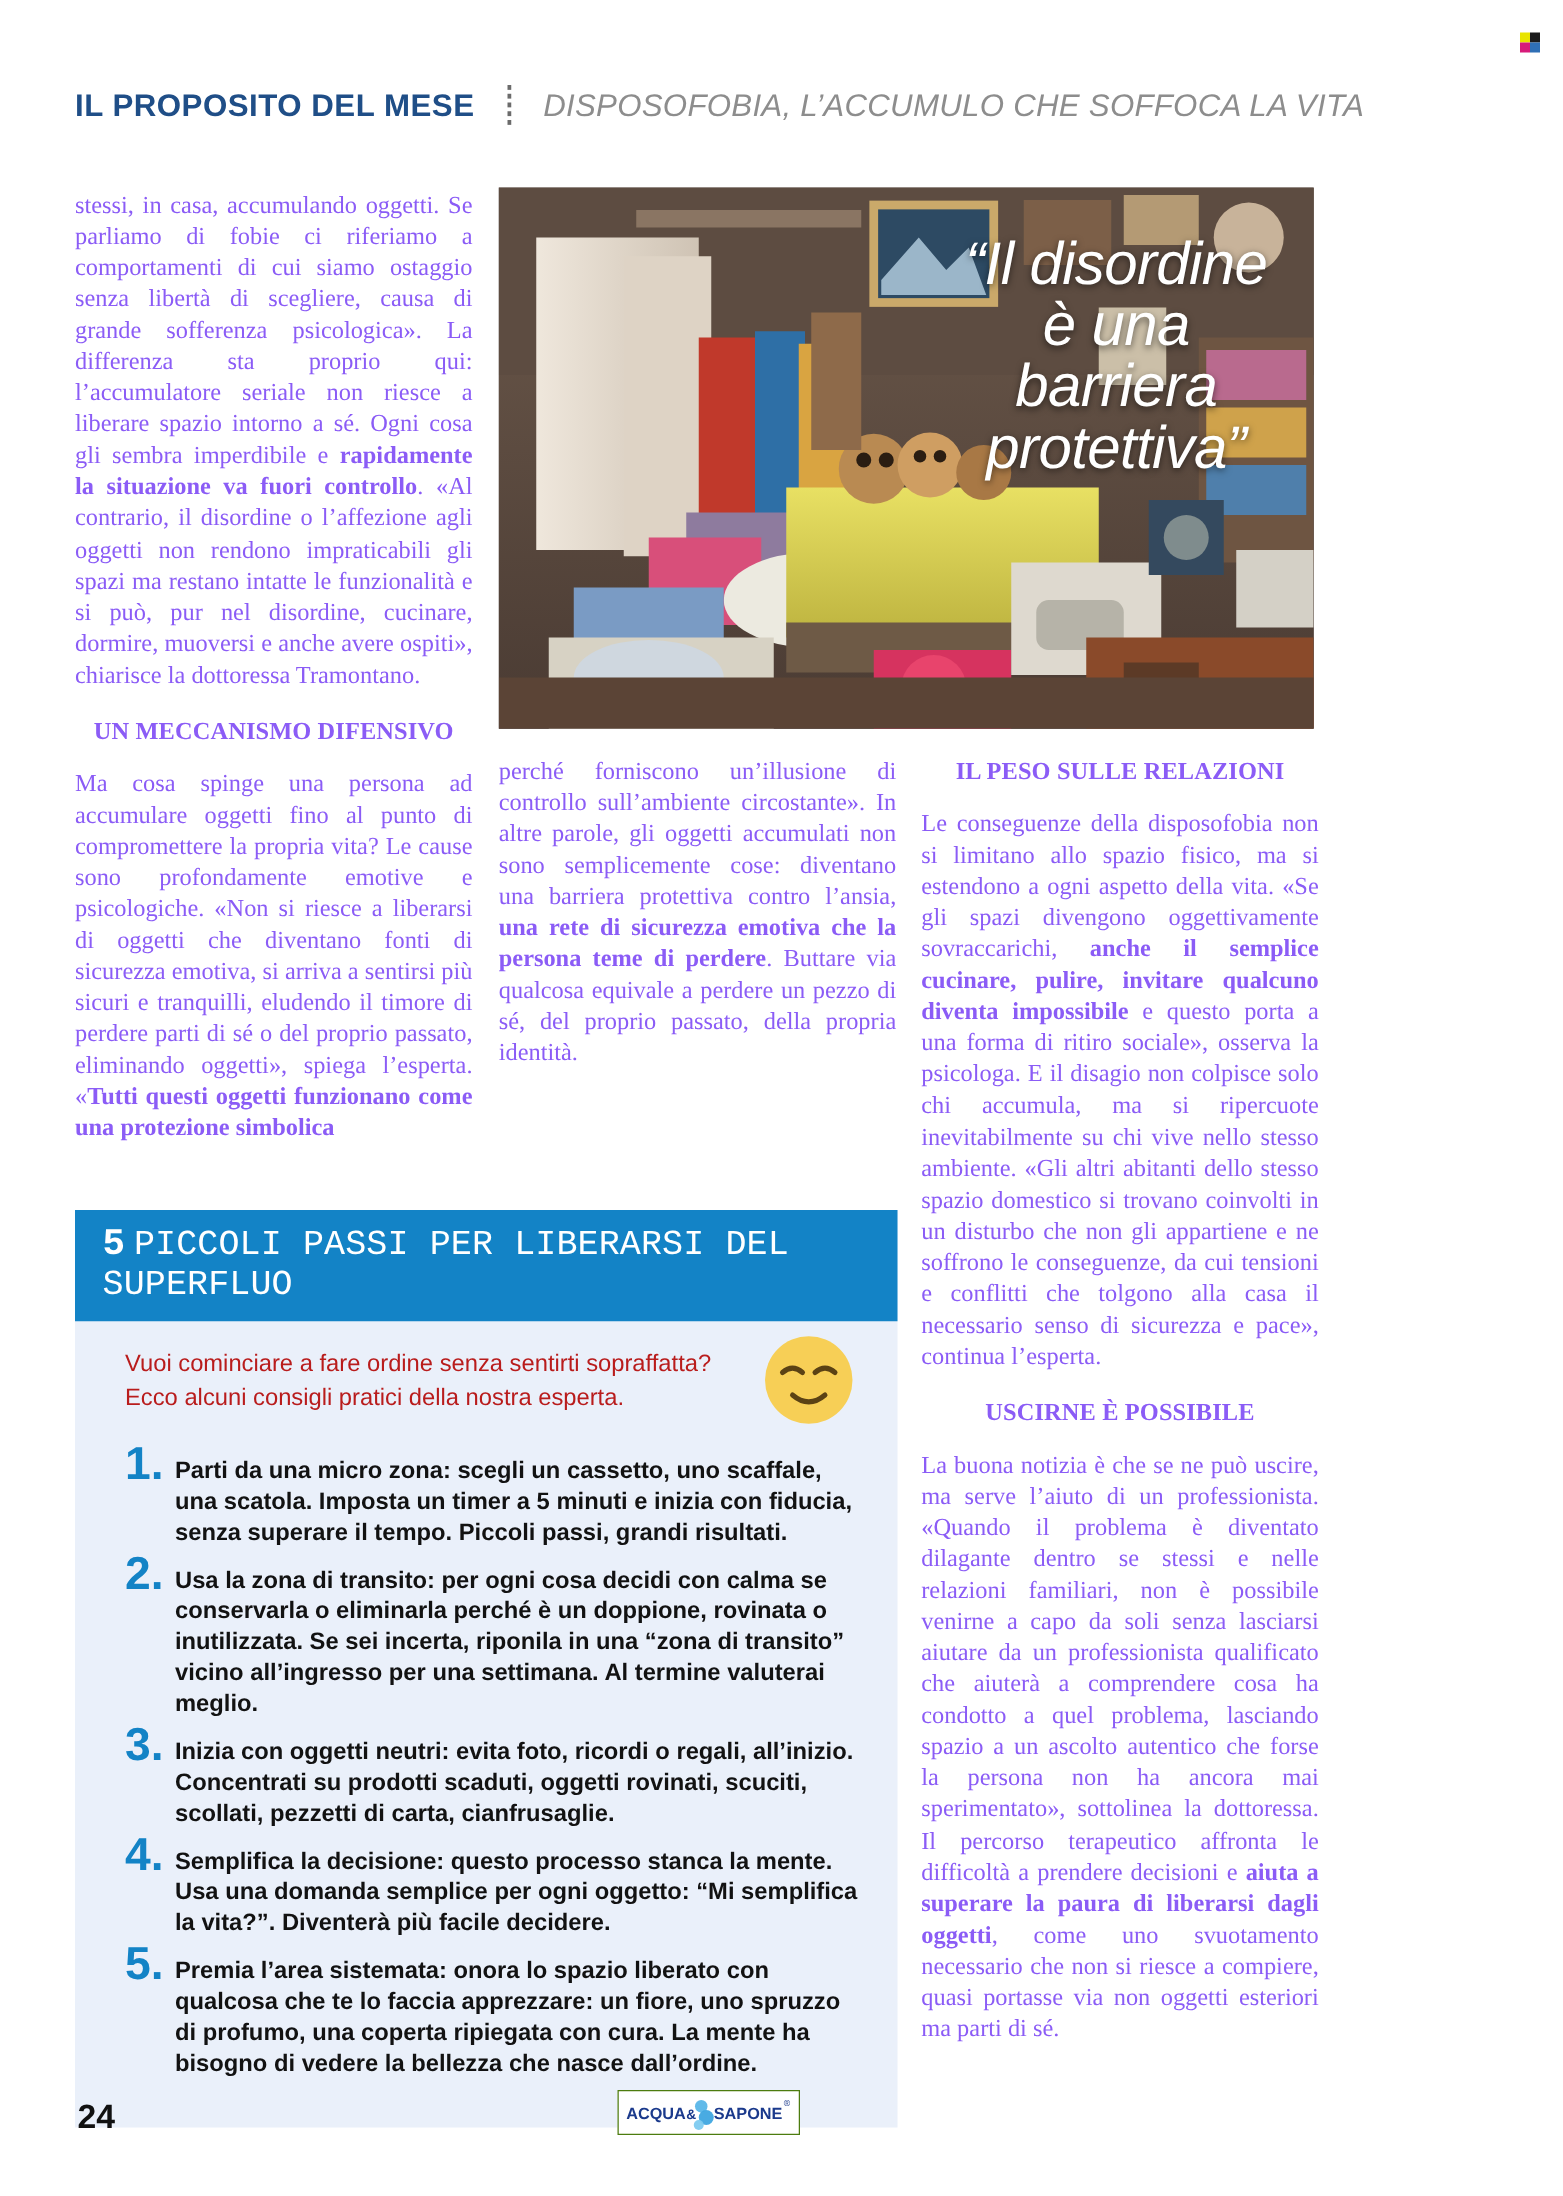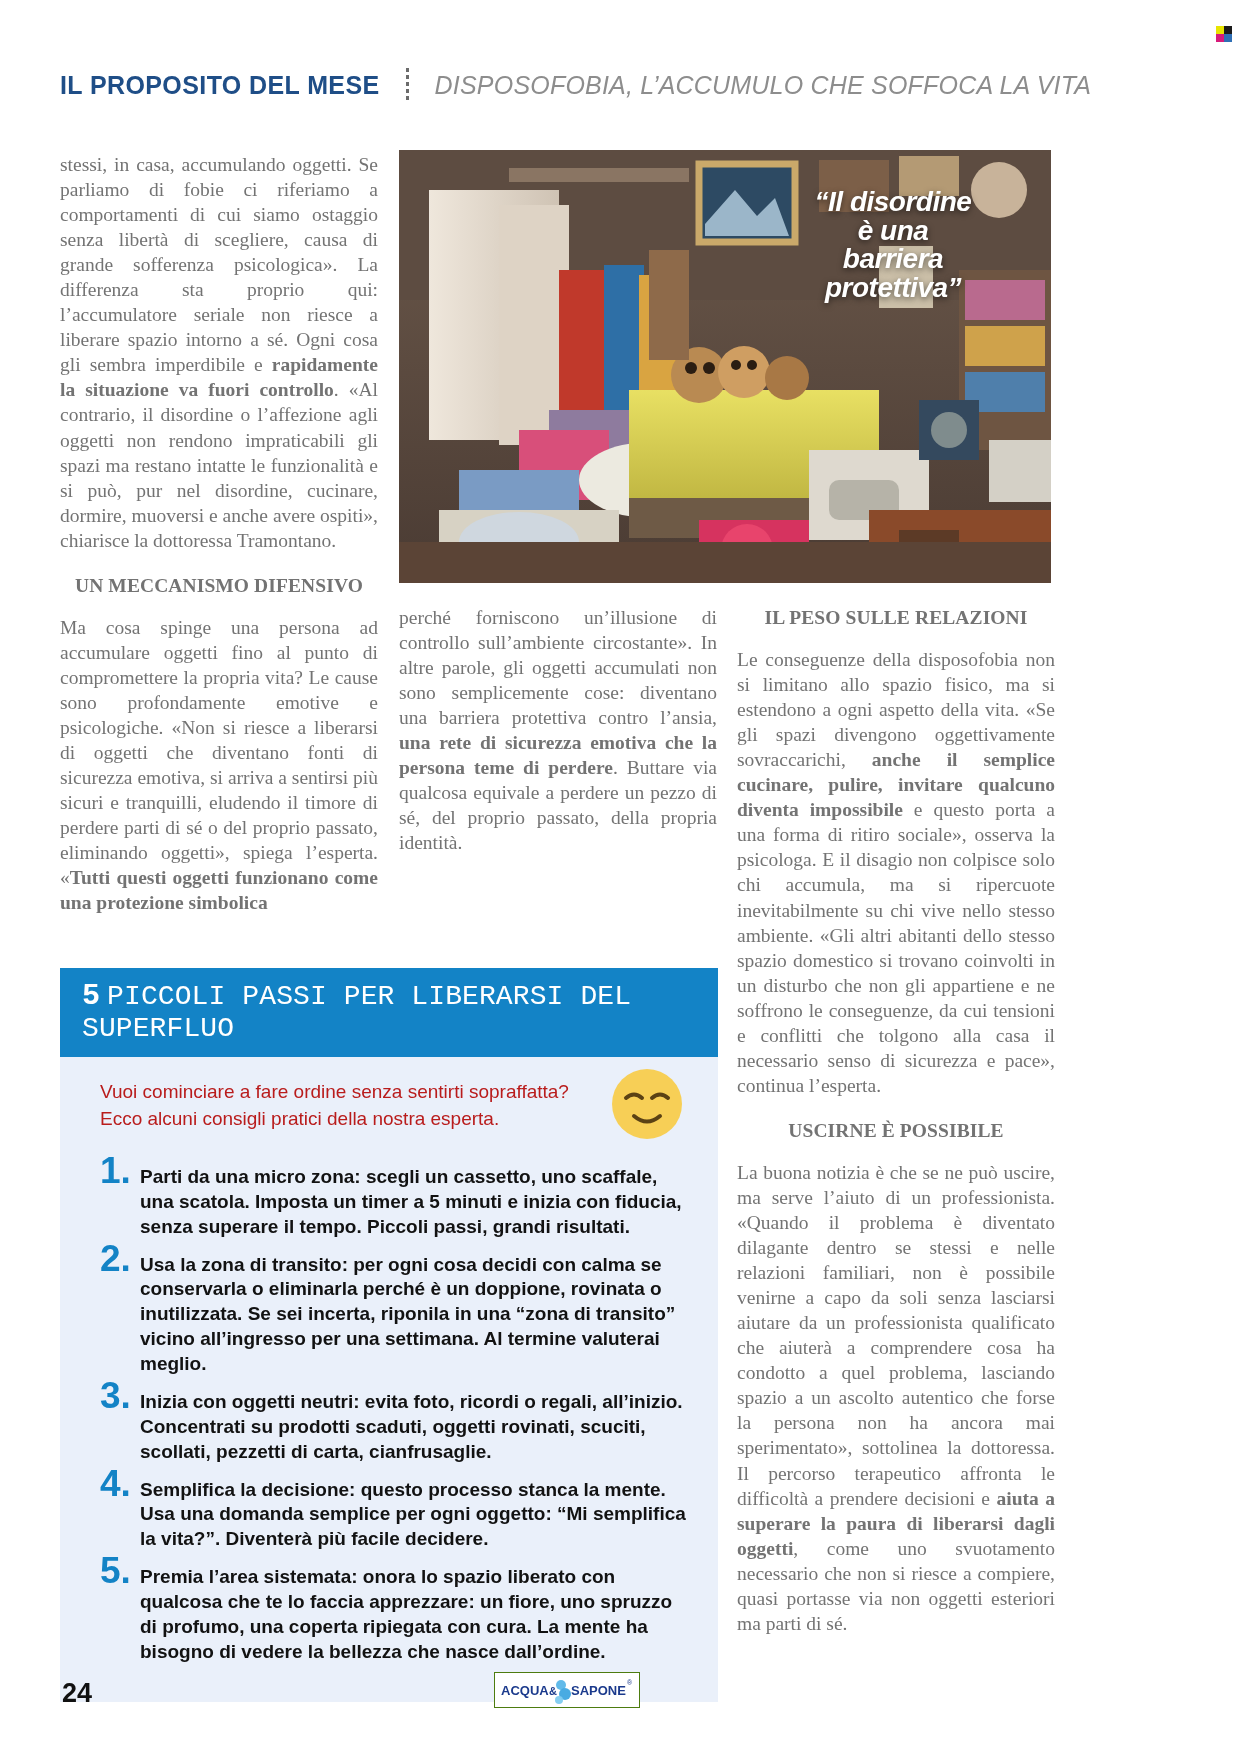--- a/index.html
+++ b/index.html
@@ -77,37 +77,37 @@
   }
   .photo svg { display: block; width: 100%; height: 100%; }
 
   .photo-quote {
     position: absolute;
     right: 8px;
     top: 38px;
     width: 300px;
     text-align: center;
     font-family: "Liberation Sans", sans-serif;
-    font-weight: bold;
+    font-weight: normal;
     font-style: italic;
-    font-size: 28px;
+    font-size: 48px;
     line-height: 1.02;
     color: #ffffff;
     text-shadow: 0 2px 6px rgba(0,0,0,.55);
     letter-spacing: -0.5px;
   }
 
   
   .col {
     position: absolute;
     font-family: "Liberation Serif", serif;
     font-size: 19.5px;
     line-height: 1.285;
     text-align: justify;
-    color: #737373;
+    color: #8b5cf6;
     hyphens: manual;
   }
   .col p { margin: 0 0 0 0; text-indent: 0; }
   .col b { font-weight: bold; }
   .sub-head {
     font-family: "Liberation Serif", serif;
     font-weight: bold;
     font-size: 19.5px;
     letter-spacing: 0.1px;
     margin: 20px 0 17px 0;

